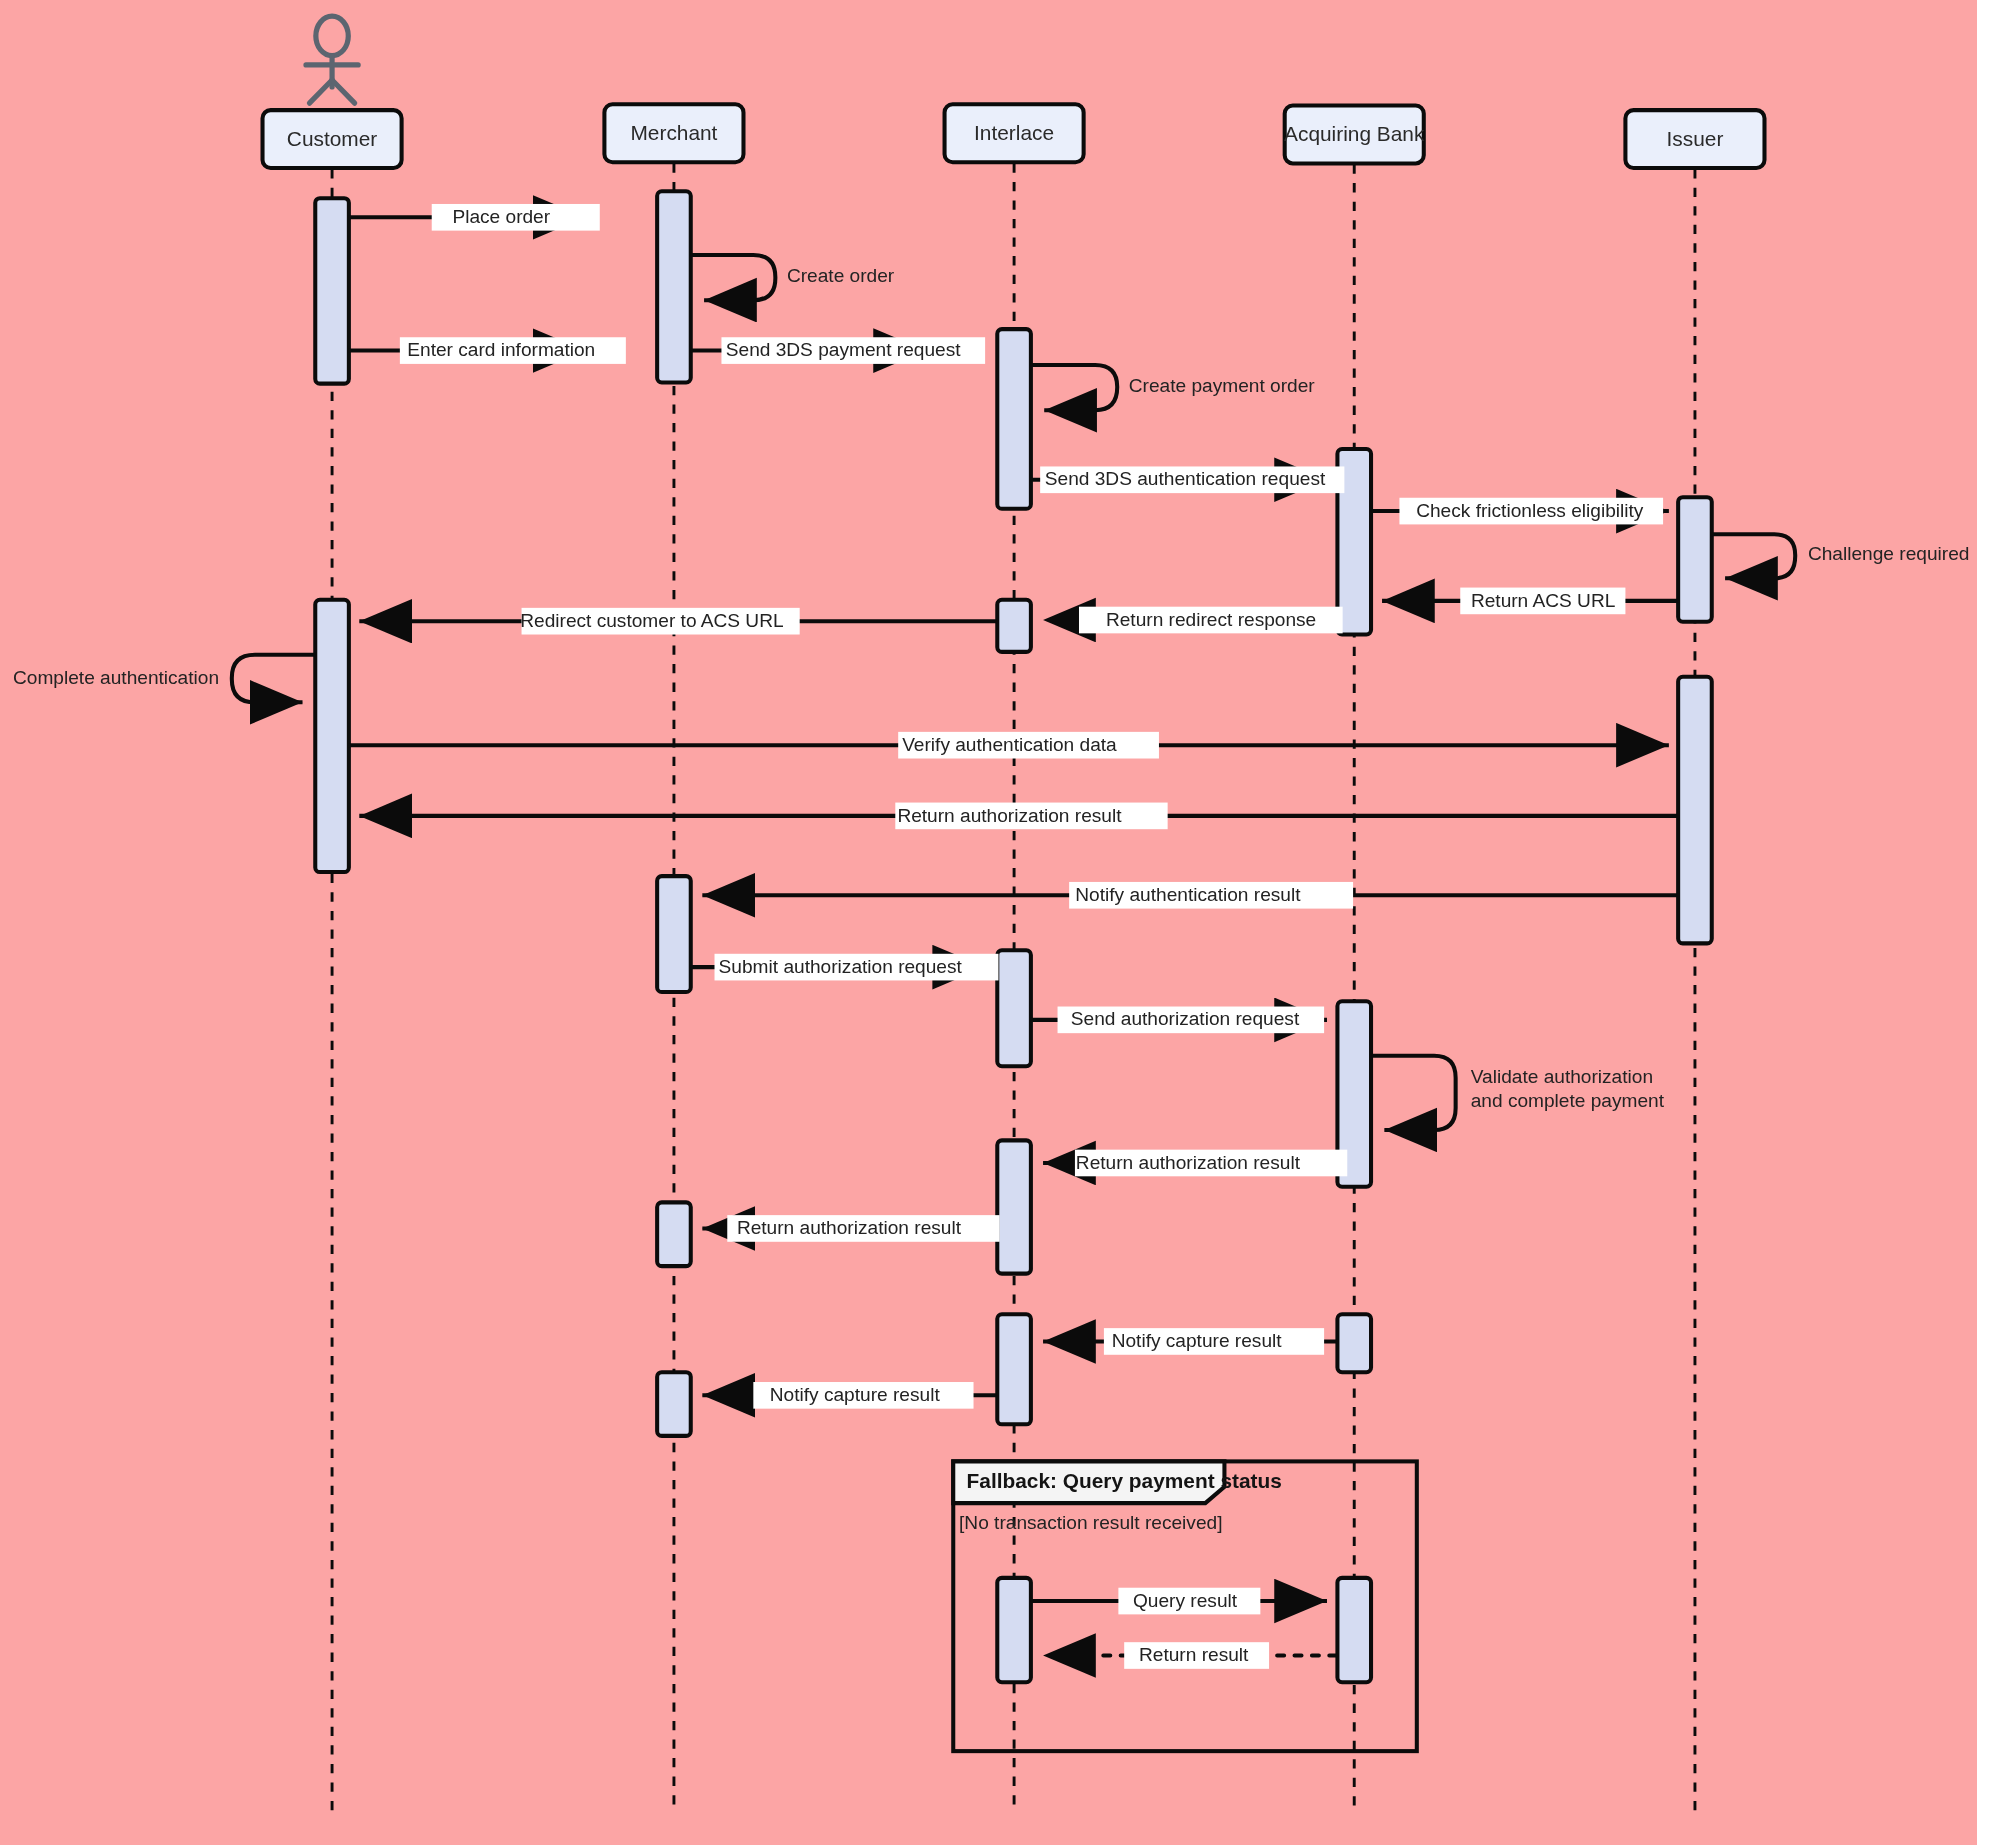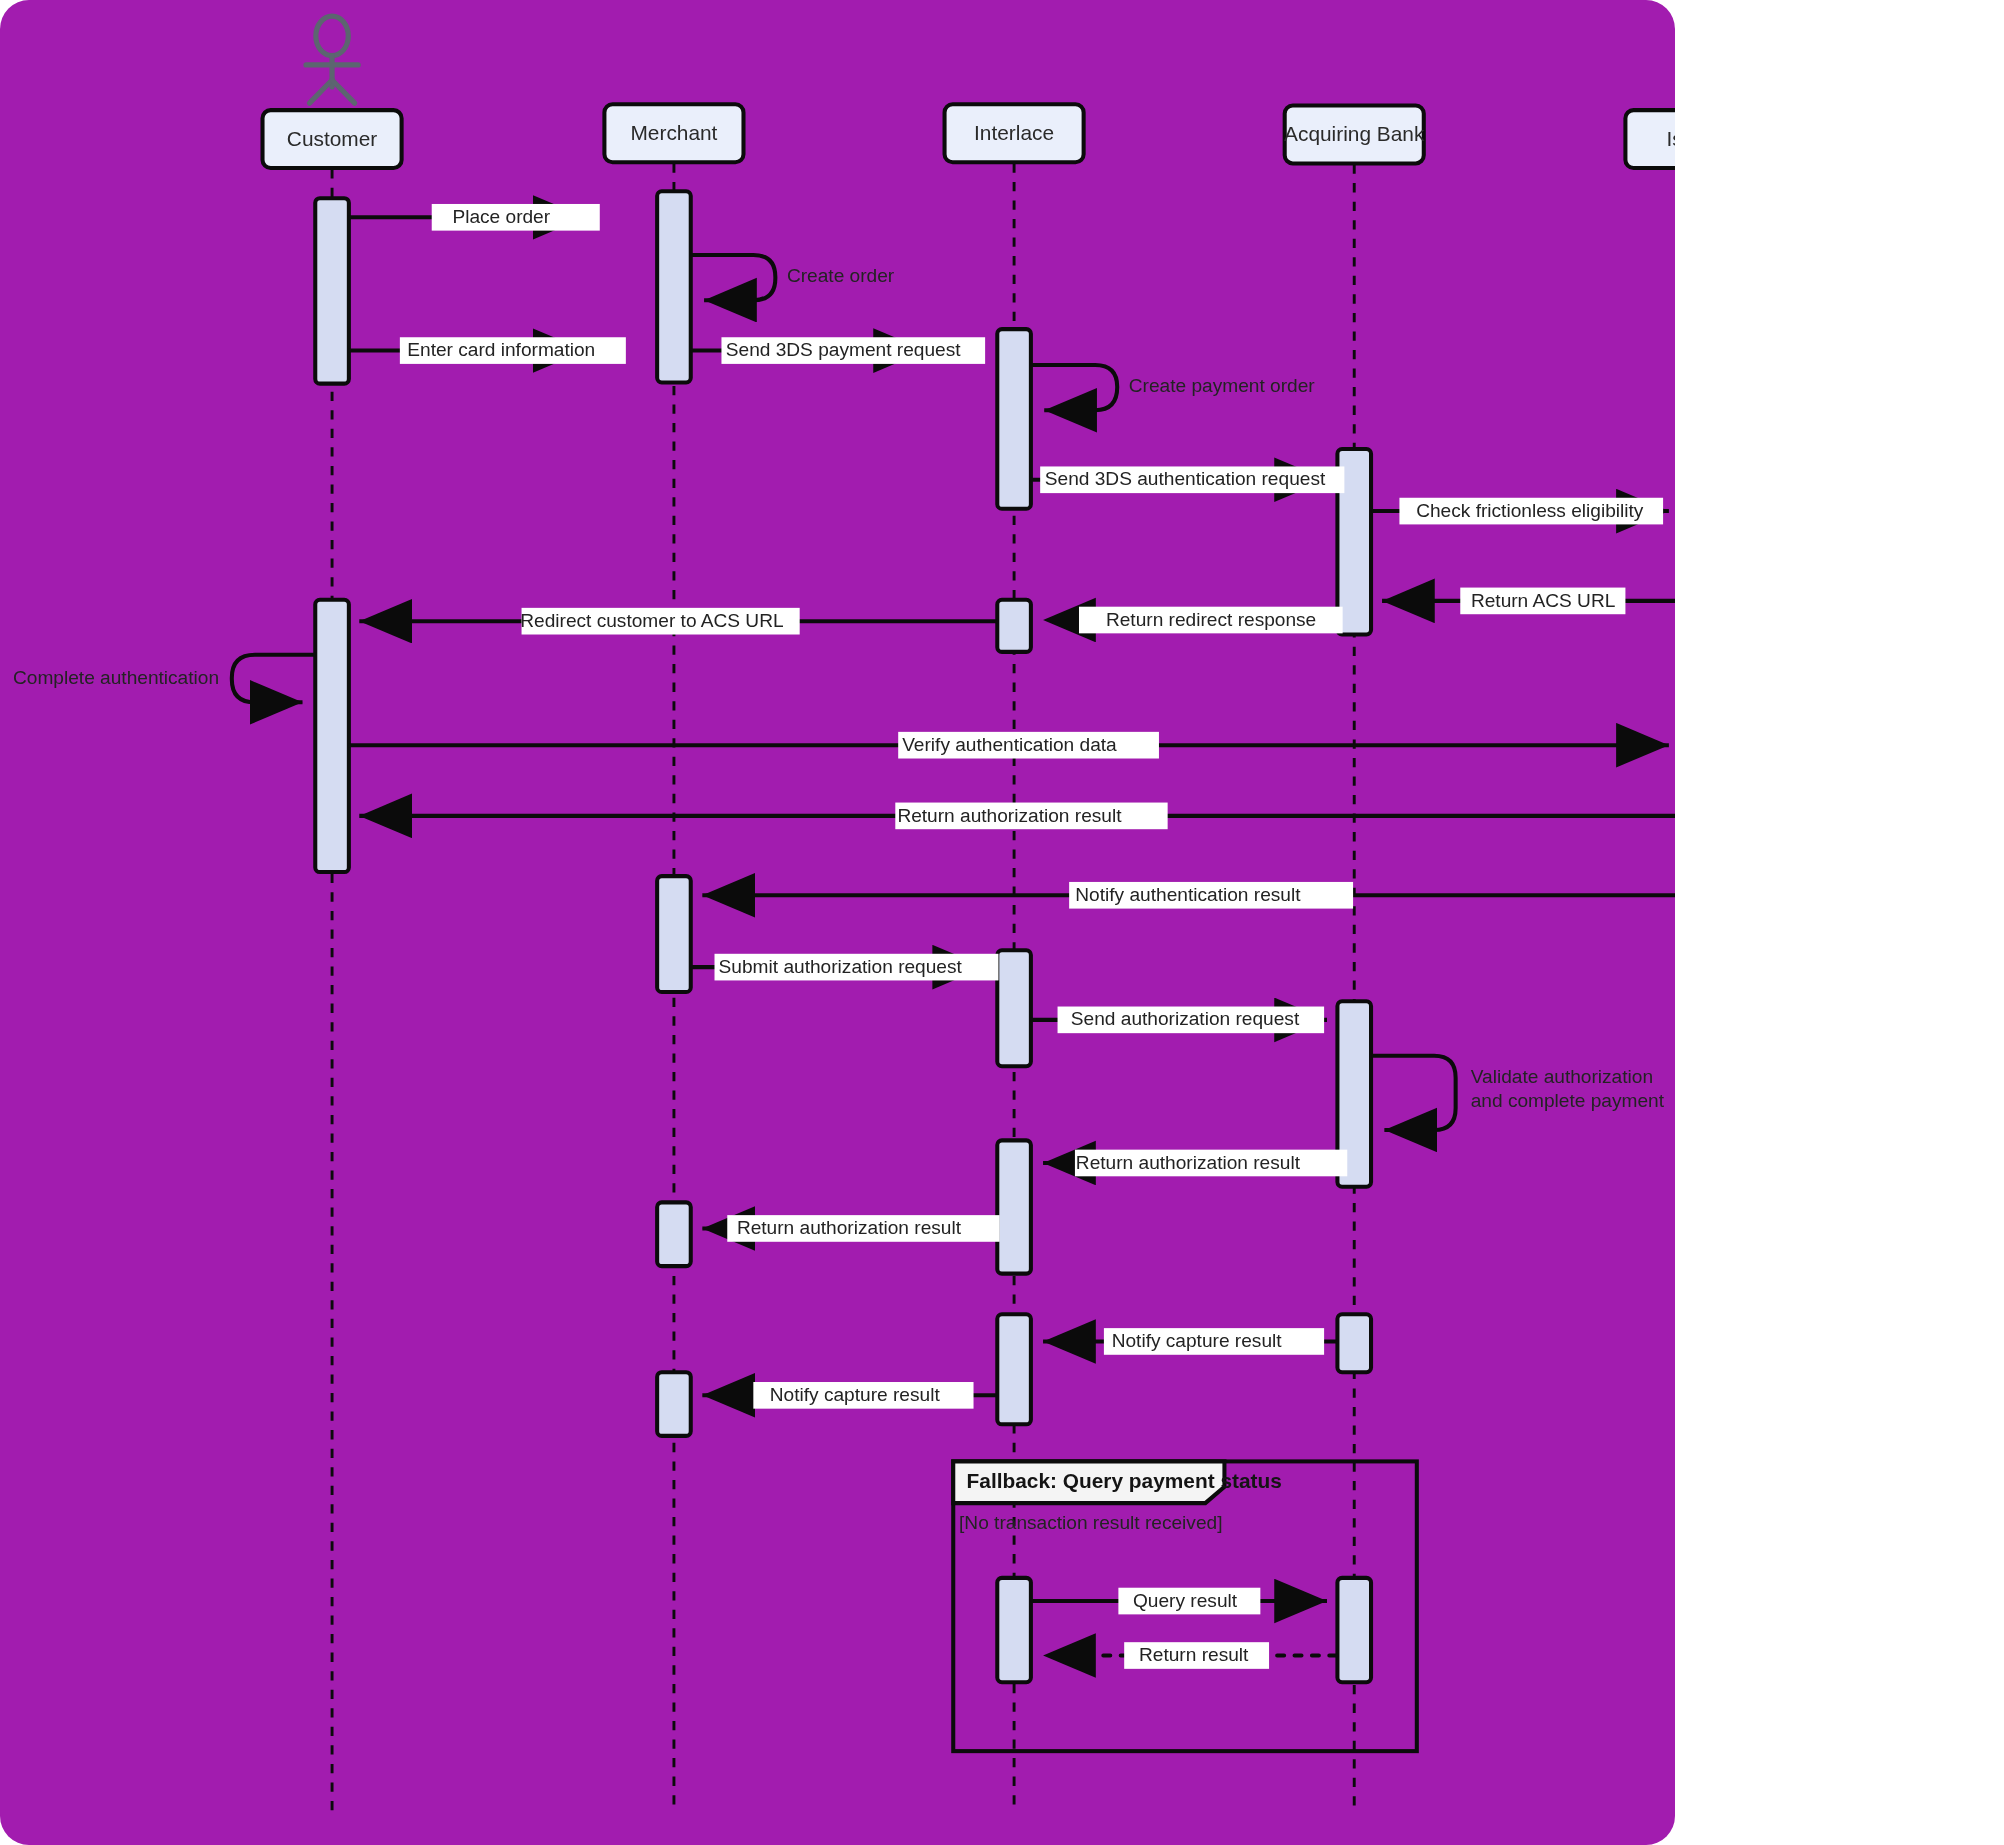--- a/index.html
+++ b/index.html
@@ -5,25 +5,24 @@
   html, body {
     margin: 0;
     padding: 0;
     background: #ffffff;
   }
   body {
     font-family: "Liberation Sans", sans-serif;
   }
   #canvas {
     position: relative;
-    width: 1675px;
+    width: 1977px;
     height: 1845px;
-    background: #a21caf;
+    background: #fca5a5;
     overflow: hidden;
-    border-radius: 29px;
   }
   svg.diagram {
     position: absolute;
     left: 0;
     top: 0;
     width: 2005px;
     height: 1845px;
   }
   .participant-box {
     fill: #eaeffb;

